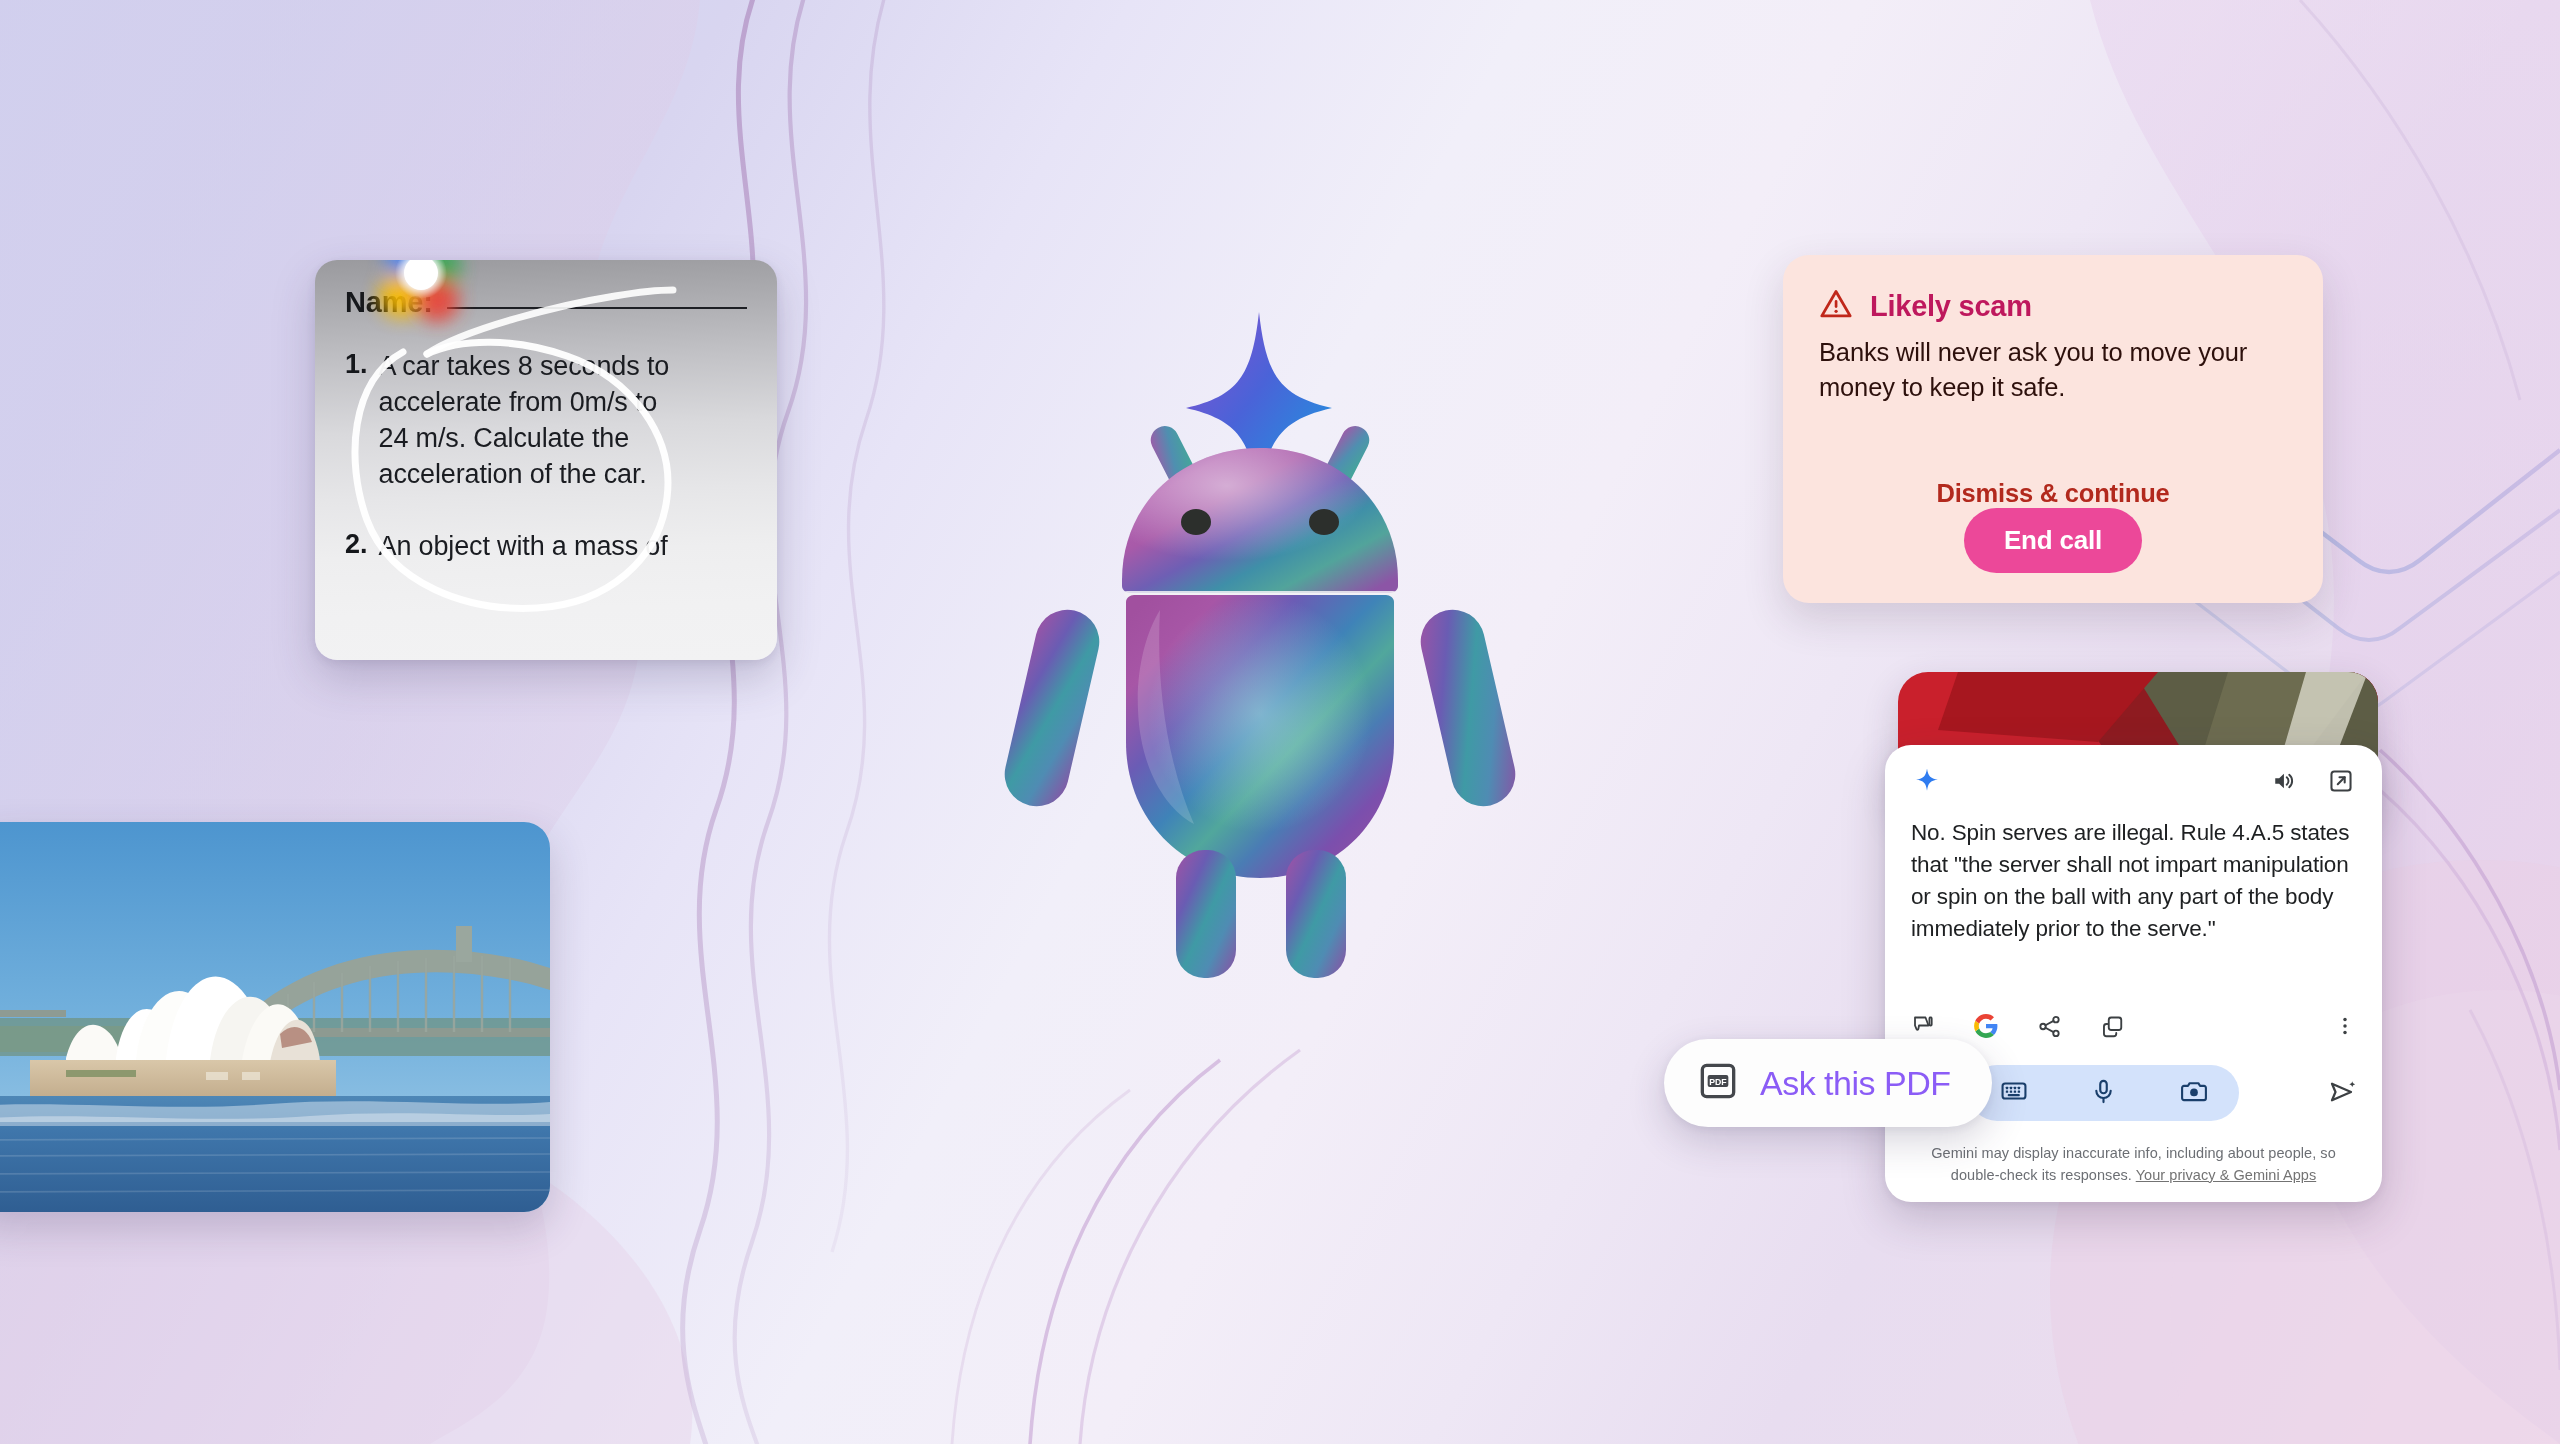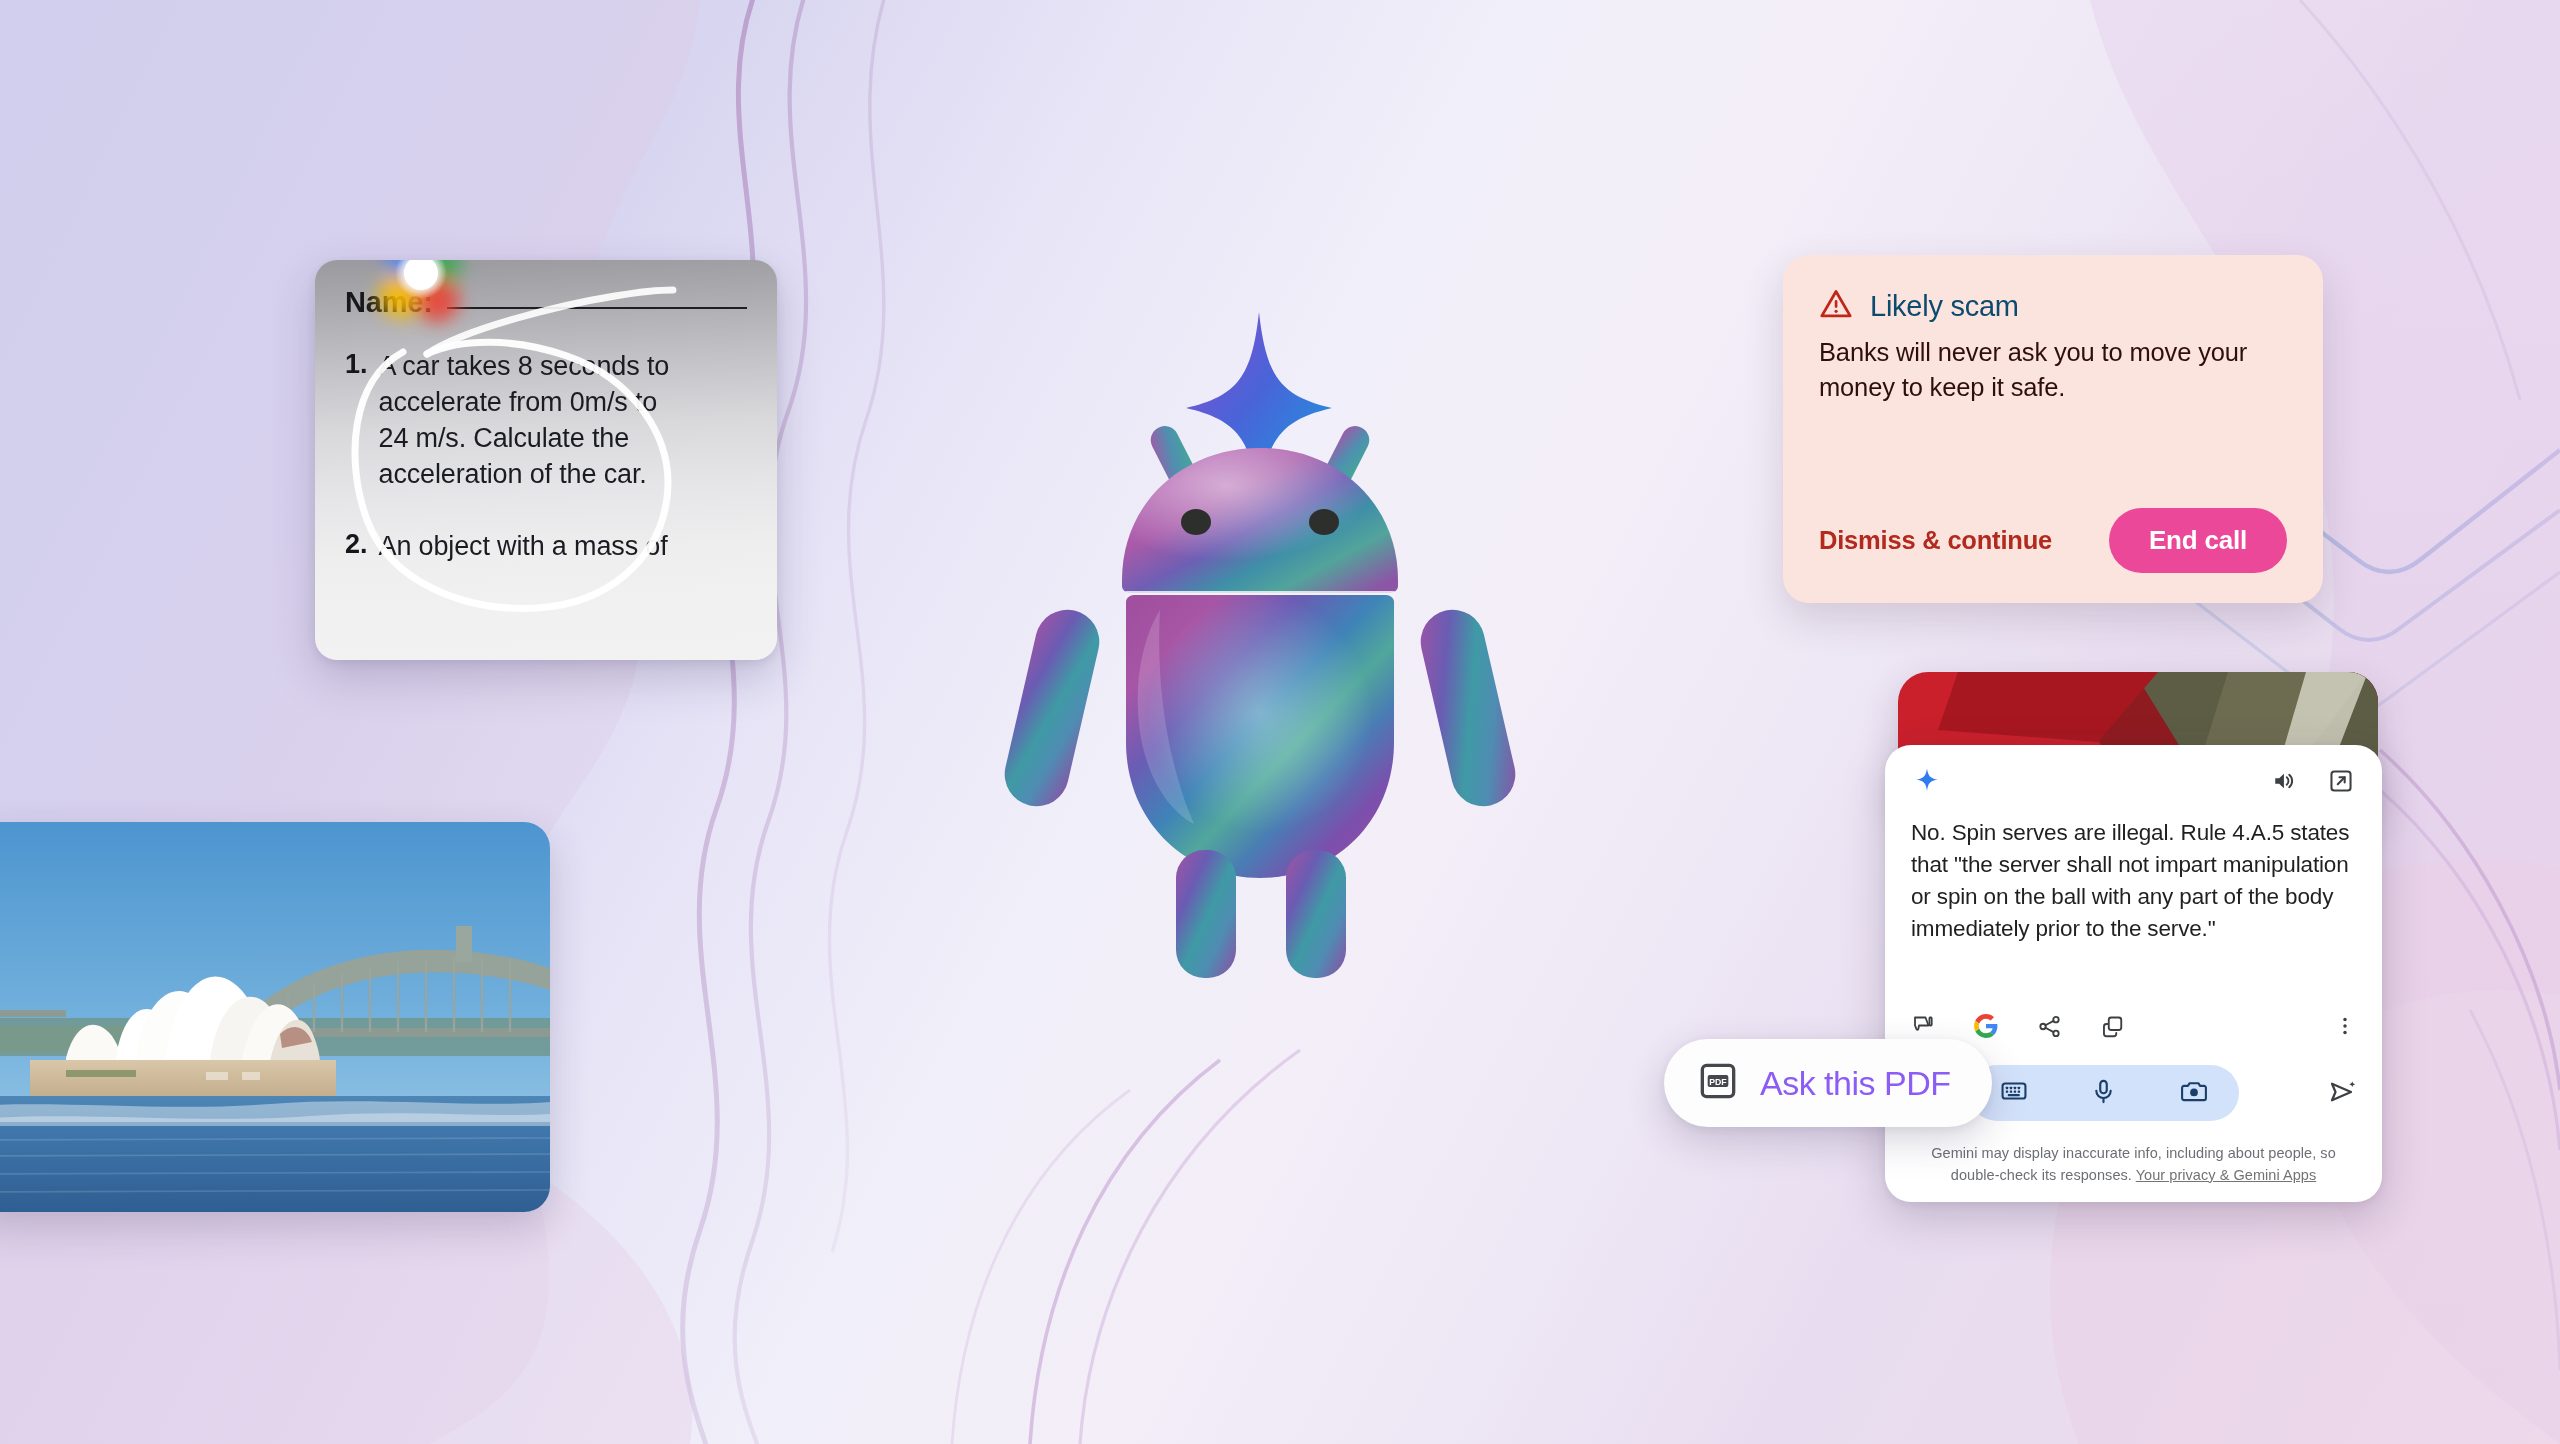--- a/index.html
+++ b/index.html
@@ -98,29 +98,29 @@
     left: 1783px; top: 255px;
     width: 540px; height: 200px;
     background: #fce4de;
     border-radius: 26px;
     padding: 32px 36px 0 36px;
     box-shadow: 0 16px 40px rgba(60,40,60,.16);
     height: 348px;
   }
   .scam-head { display: flex; align-items: center; gap: 17px; }
   .scam-title {
-    font-size: 29px; font-weight: 400; color: #0c4a6e; letter-spacing: -.25px;
+    font-size: 29px; font-weight: 700; color: #be185d; letter-spacing: -.25px;
   }
   .scam-body {
     margin-top: 10px;
     font-size: 25.5px; line-height: 1.38; color: #2d100c; letter-spacing: -.15px;
   }
   .scam-actions {
     position: absolute; left: 36px; right: 36px; bottom: 30px;
-    display: flex; align-items: center; justify-content: space-between;
+    display: flex; align-items: center; justify-content: space-between; flex-direction: column;
   }
   .dismiss-btn {
     background: none; border: 0; cursor: pointer;
     font-family: inherit;
     font-size: 25.5px; font-weight: 700; color: #b2291d; letter-spacing: -.2px;
   }
   .endcall-btn {
     border: 0; cursor: pointer; font-family: inherit;
     background: #ec4899; color: #fff;
     font-size: 26px; font-weight: 600; letter-spacing: -.2px;

